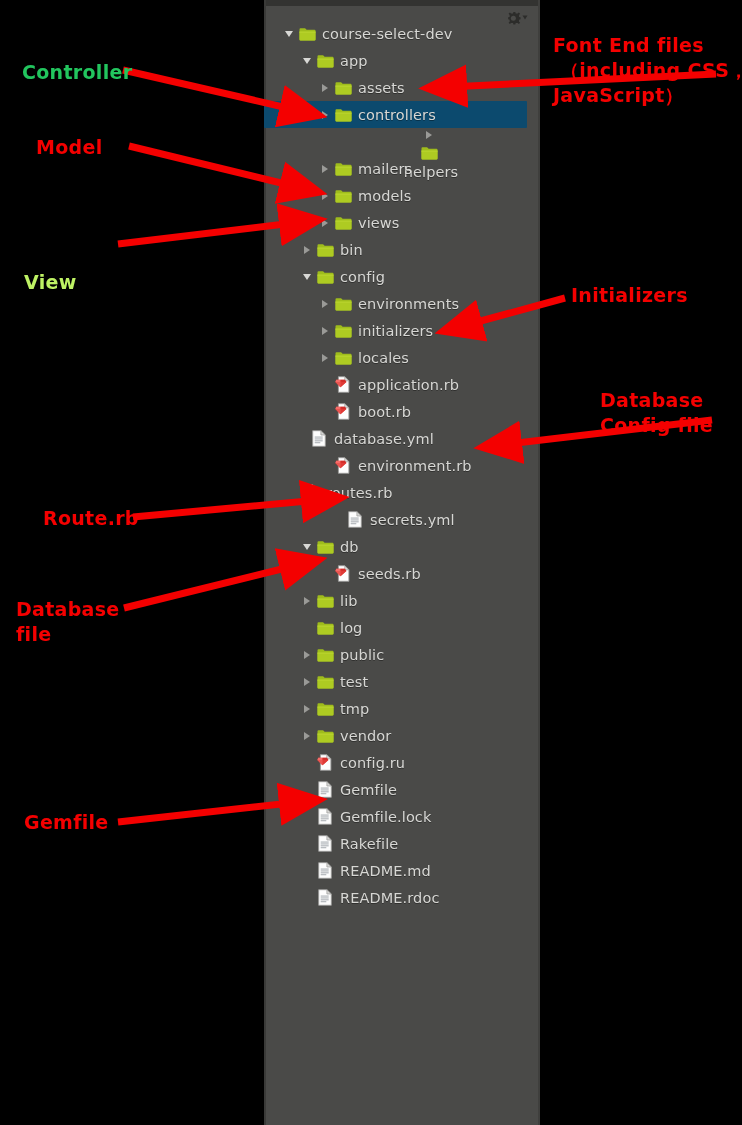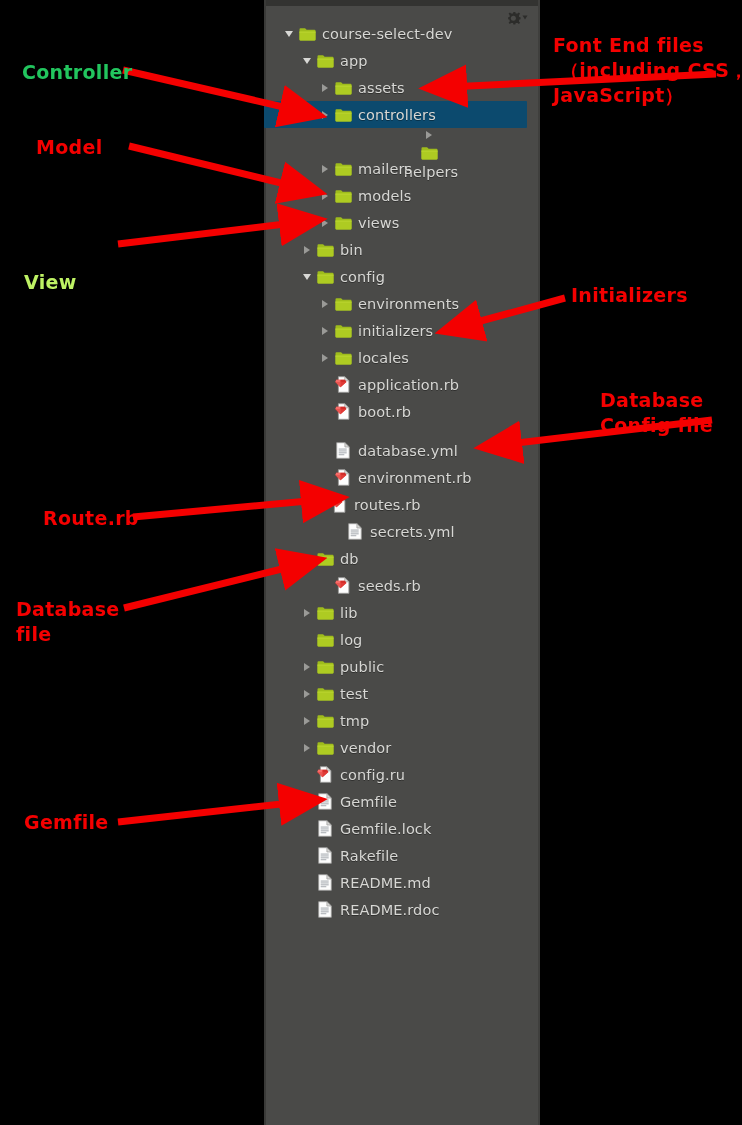--- a/index.html
+++ b/index.html
@@ -264,21 +264,21 @@
               <path d="M1.0 2.0h8.6l1.6 2.3-5.9 5.2L0.2 4.3z" fill="#e8413c"></path>
               <path d="M1.0 2.0h4.3l-0.7 2.3H0.2z" fill="#f7706d" opacity="0.9"></path>
               <path d="M5.3 2.0h4.3l1.6 2.3H6.2z" fill="#cf2b27" opacity="0.85"></path>
               <path d="M0.2 4.3h11.0l-5.9 5.2z" fill="#e03a36"></path>
               <path d="M0.2 4.3h5.1l0.0 5.2z" fill="#f26d6a" opacity="0.55"></path>
             </g>
           </svg>
         </span>
         <span class="label">boot.rb</span>
       </div>
-      <div class="row" style="padding-left: 54px; margin-top: 12px;">
+      <div class="row" style="padding-left: 30px;">
         <span class="twisty none">
           <i></i>
         </span>
         <span class="icon">
           <svg width="14" height="17" viewBox="0 0 14 17">
             <path d="M0.7 0.7h8.2L13.3 5v11.3H0.7z" fill="#fdfdfd" stroke="#9a9a98" stroke-width="0.9"></path>
             <path d="M8.9 0.7L13.3 5H8.9z" fill="#d8d8d6" stroke="#9a9a98" stroke-width="0.7"></path>
             <g fill="#9aa0a6">
               <rect x="2.7" y="6.6" width="8" height="0.9"></rect>
               <rect x="2.7" y="8.5" width="8" height="0.9"></rect>
@@ -301,21 +301,21 @@
               <path d="M1.0 2.0h8.6l1.6 2.3-5.9 5.2L0.2 4.3z" fill="#e8413c"></path>
               <path d="M1.0 2.0h4.3l-0.7 2.3H0.2z" fill="#f7706d" opacity="0.9"></path>
               <path d="M5.3 2.0h4.3l1.6 2.3H6.2z" fill="#cf2b27" opacity="0.85"></path>
               <path d="M0.2 4.3h11.0l-5.9 5.2z" fill="#e03a36"></path>
               <path d="M0.2 4.3h5.1l0.0 5.2z" fill="#f26d6a" opacity="0.55"></path>
             </g>
           </svg>
         </span>
         <span class="label">environment.rb</span>
       </div>
-      <div class="row" style="padding-left: 50px;">
+      <div class="row" style="padding-left: 22px;">
         <span class="twisty none">
           <i></i>
         </span>
         <span class="icon">
           <svg width="17" height="17" viewBox="0 0 17 17">
             <path d="M3.4 0.7h6.4L13.9 4.8v11.5H3.4z" fill="#fdfdfd" stroke="#9a9a98" stroke-width="0.9"></path>
             <path d="M9.8 0.7L13.9 4.8H9.8z" fill="#d8d8d6" stroke="#9a9a98" stroke-width="0.7"></path>
             <g transform="translate(0.2,1.8)">
               <path d="M1.0 2.0h8.6l1.6 2.3-5.9 5.2L0.2 4.3z" fill="#e8413c"></path>
               <path d="M1.0 2.0h4.3l-0.7 2.3H0.2z" fill="#f7706d" opacity="0.9"></path>

